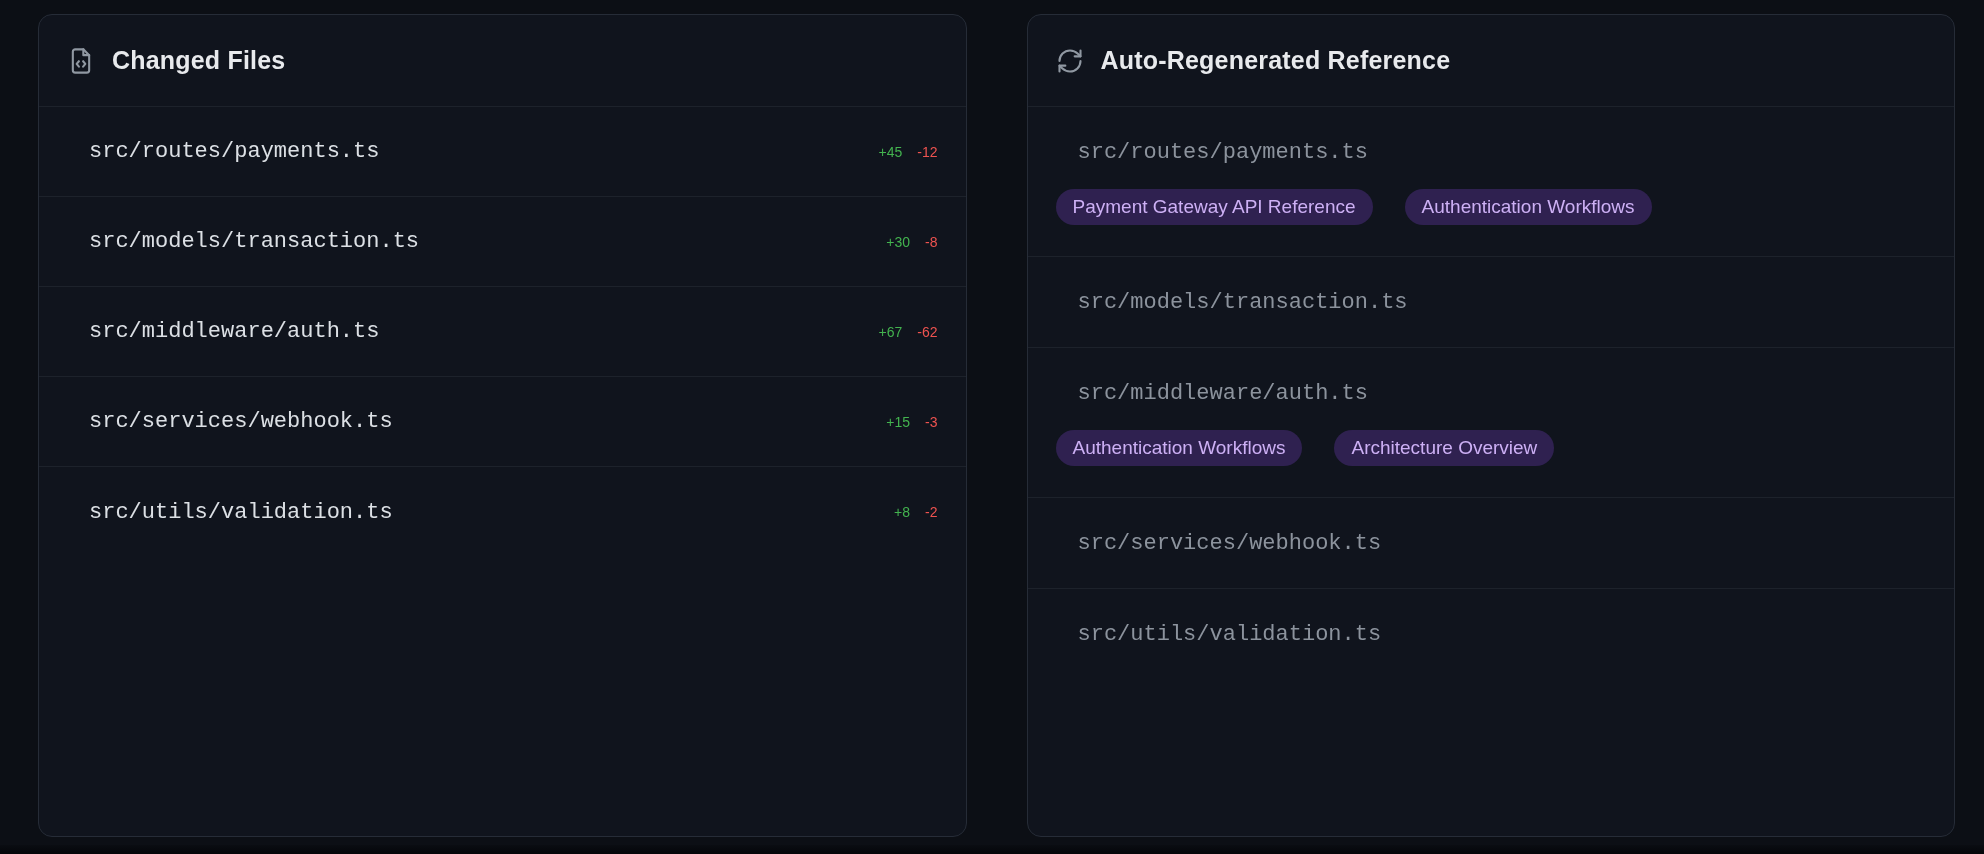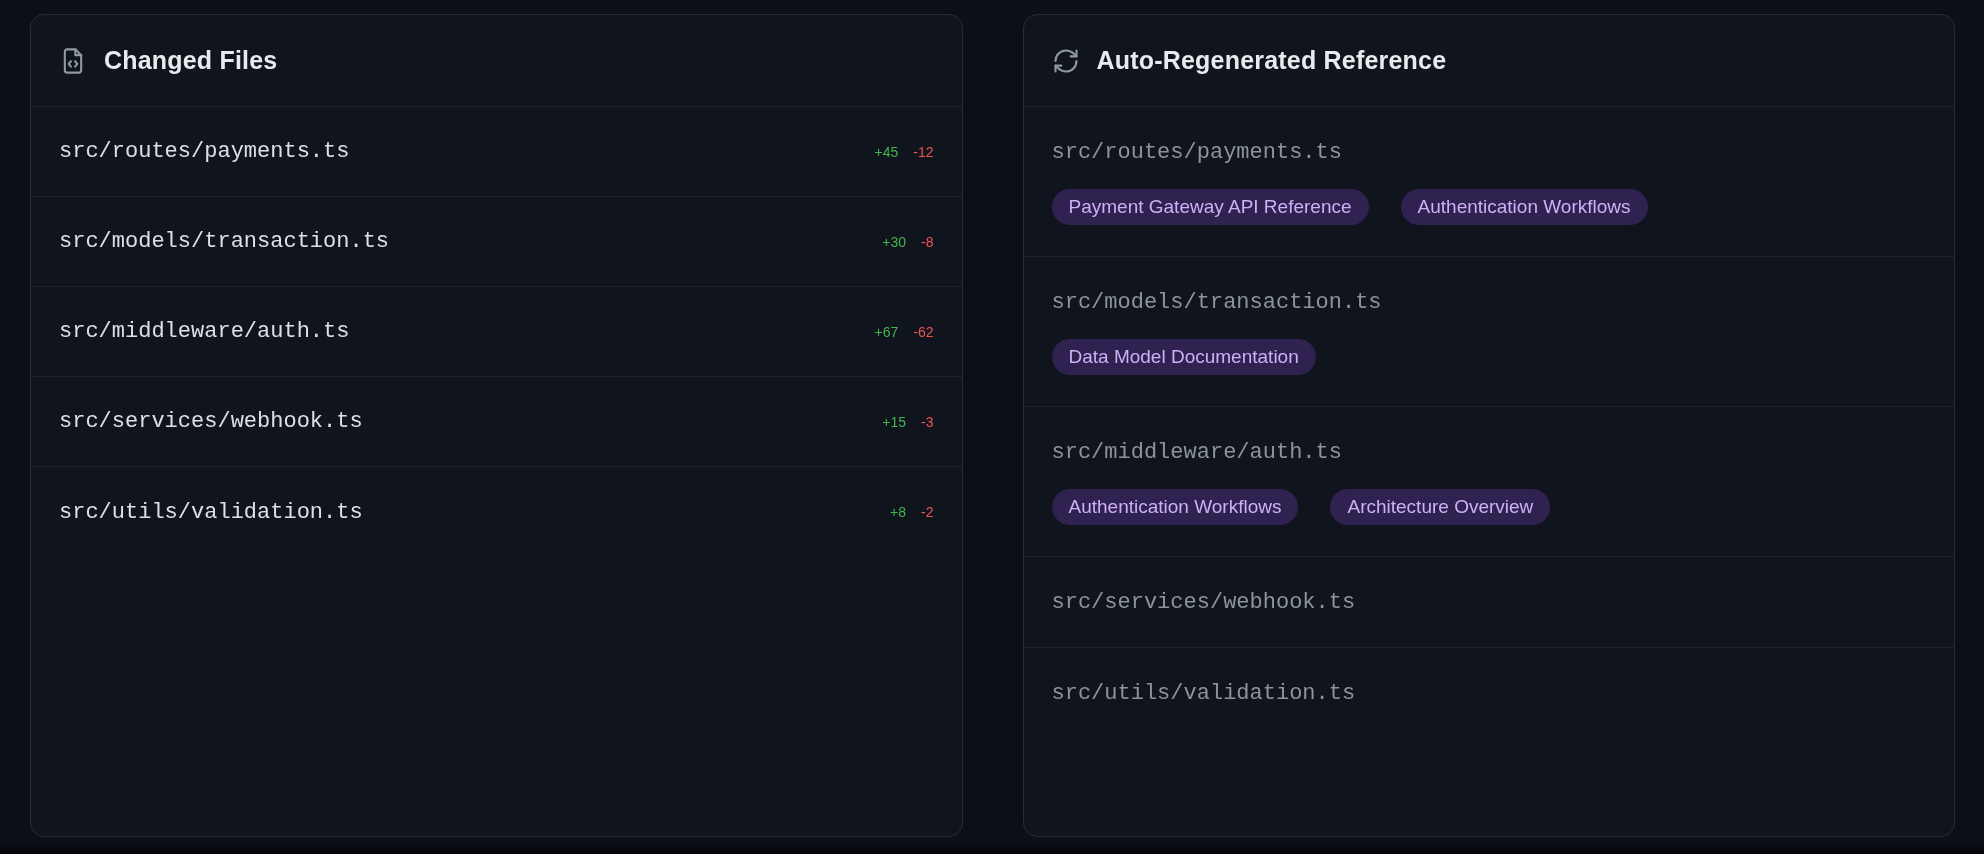--- a/index.html
+++ b/index.html
@@ -19,21 +19,21 @@
   *{box-sizing:border-box;}
   html,body{margin:0;padding:0;}
   body{
     width:1984px;height:854px;
     background:var(--page-bg);
     font-family:"Liberation Sans",sans-serif;
     overflow:hidden;position:relative;
   }
   .page{
     display:flex;gap:60px;
-    padding:14px 29px 0 30px;
+    padding:14px 29px 0 38px;
     height:670px;align-items:stretch;
   }
   .card{
     flex:1;
     background:var(--card-bg);
     border:1px solid var(--card-border);
     border-radius:14px;
     height:823px;
     display:flex;flex-direction:column;
     overflow:hidden;
@@ -53,21 +53,21 @@
   
   .file-row{
     height:90px;
     display:flex;align-items:center;justify-content:space-between;
     padding:0 28px;
     border-bottom:1px solid var(--divider);
   }
   .file-row:last-child{border-bottom:none;}
   .fpath{
     font-family:"Liberation Mono",monospace;
-    font-size:22px;color:var(--path-primary);
+    font-size:22px;color:var(--path-primary);margin-left:22px;
   }
   .stats{display:flex;gap:15px;font-size:14px;}
   .add{color:var(--additions);}
   .del{color:var(--deletions);}
   
   .regen-group{
     padding:33px 28px 31px;
     border-bottom:1px solid var(--divider);
   }
   .regen-group:last-child{border-bottom:none;}
@@ -166,23 +166,20 @@
     <span class="fpath">src/routes/payments.ts</span>
     <div class="tags">
   <span class="tag">Payment Gateway API Reference</span>
 
   <span class="tag">Authentication Workflows</span>
 </div>
   </div>
 
   <div class="regen-group">
     <span class="fpath">src/models/transaction.ts</span>
-    <div class="tags">
-  <span class="tag">Data Model Documentation</span>
-</div>
   </div>
 
   <div class="regen-group">
     <span class="fpath">src/middleware/auth.ts</span>
     <div class="tags">
   <span class="tag">Authentication Workflows</span>
 
   <span class="tag">Architecture Overview</span>
 </div>
   </div>

